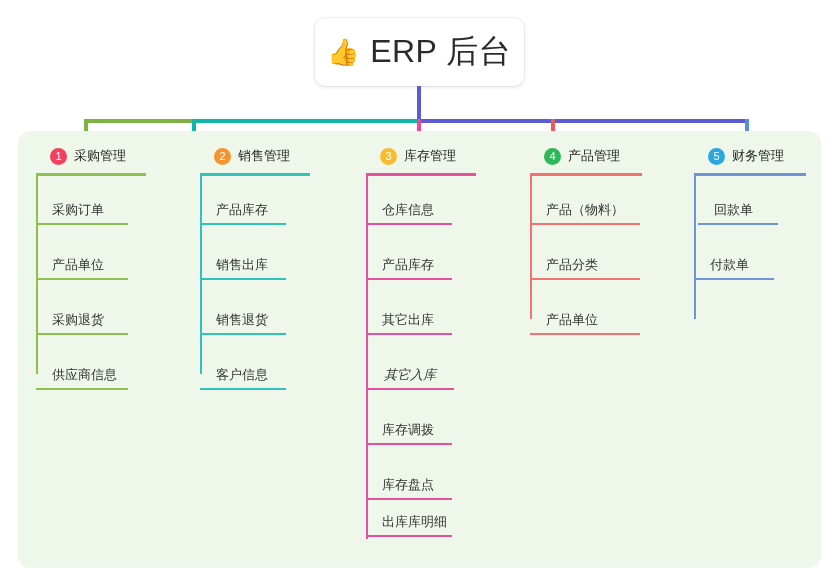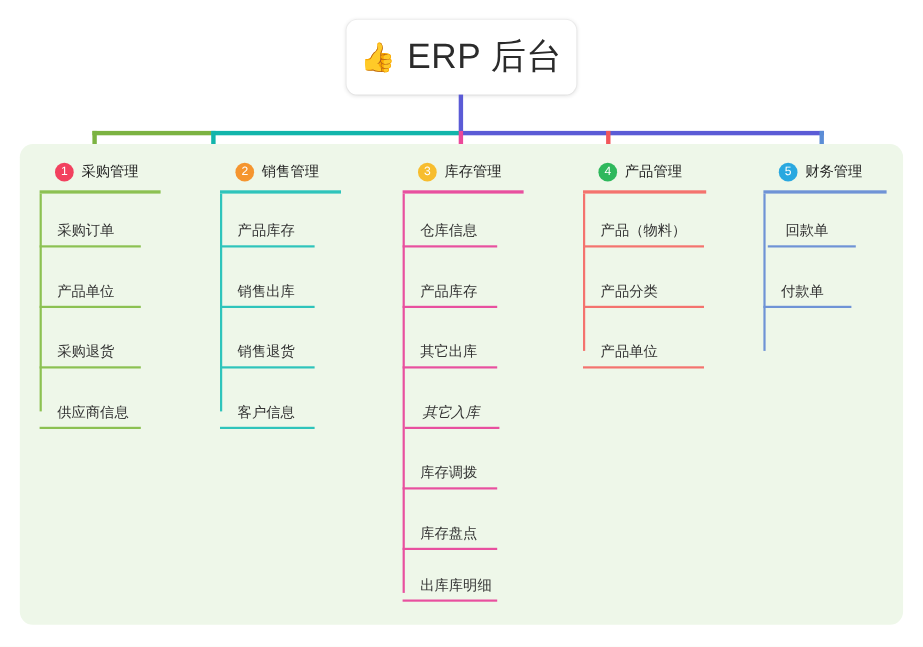--- a/index.html
+++ b/index.html
@@ -243,21 +243,21 @@
           <div class="child-rule" style="width: 86px; background: rgb(232, 80, 159);"></div>
         </div>
         <div class="child" style="left: 0px; top: 256px; width: 86px;">
           <span class="child-label">库存调拨</span>
           <div class="child-rule" style="width: 86px; background: rgb(232, 80, 159);"></div>
         </div>
         <div class="child" style="left: 0px; top: 311px; width: 86px;">
           <span class="child-label">库存盘点</span>
           <div class="child-rule" style="width: 86px; background: rgb(232, 80, 159);"></div>
         </div>
-        <div class="child" style="left: 0px; top: 358px; width: 86px;">
+        <div class="child" style="left: 0px; top: 348px; width: 86px;">
           <span class="child-label">出库库明细</span>
           <div class="child-rule" style="width: 86px; background: rgb(232, 80, 159);"></div>
         </div>
       </div>
       <div class="branch" style="left: 530px;">
         <div class="branch-head">
           <span class="badge" style="background: rgb(46, 184, 92);">4</span>
           <span class="branch-title">产品管理</span>
         </div>
         <div class="head-rule" style="top: 30px; width: 112px; background: rgb(244, 115, 110);"></div>

